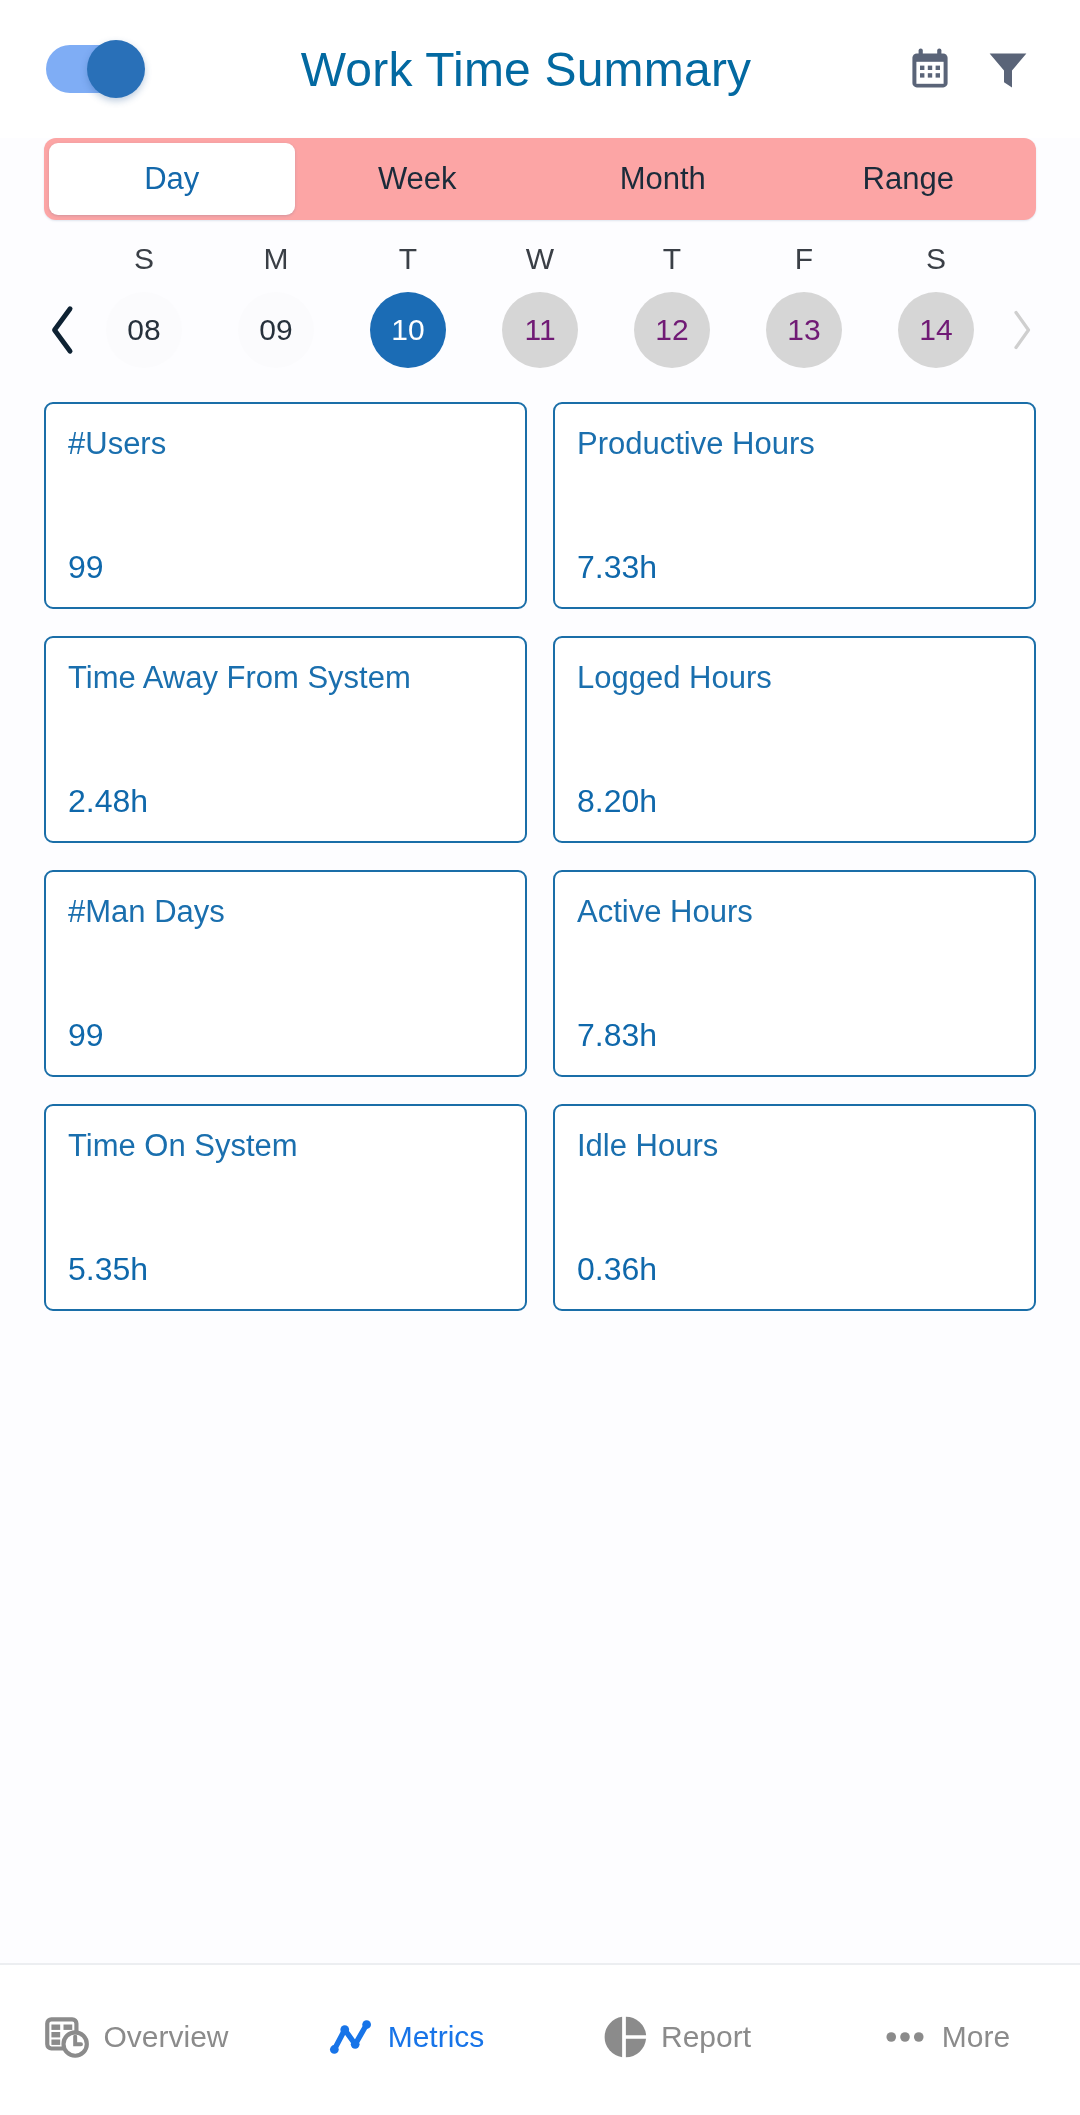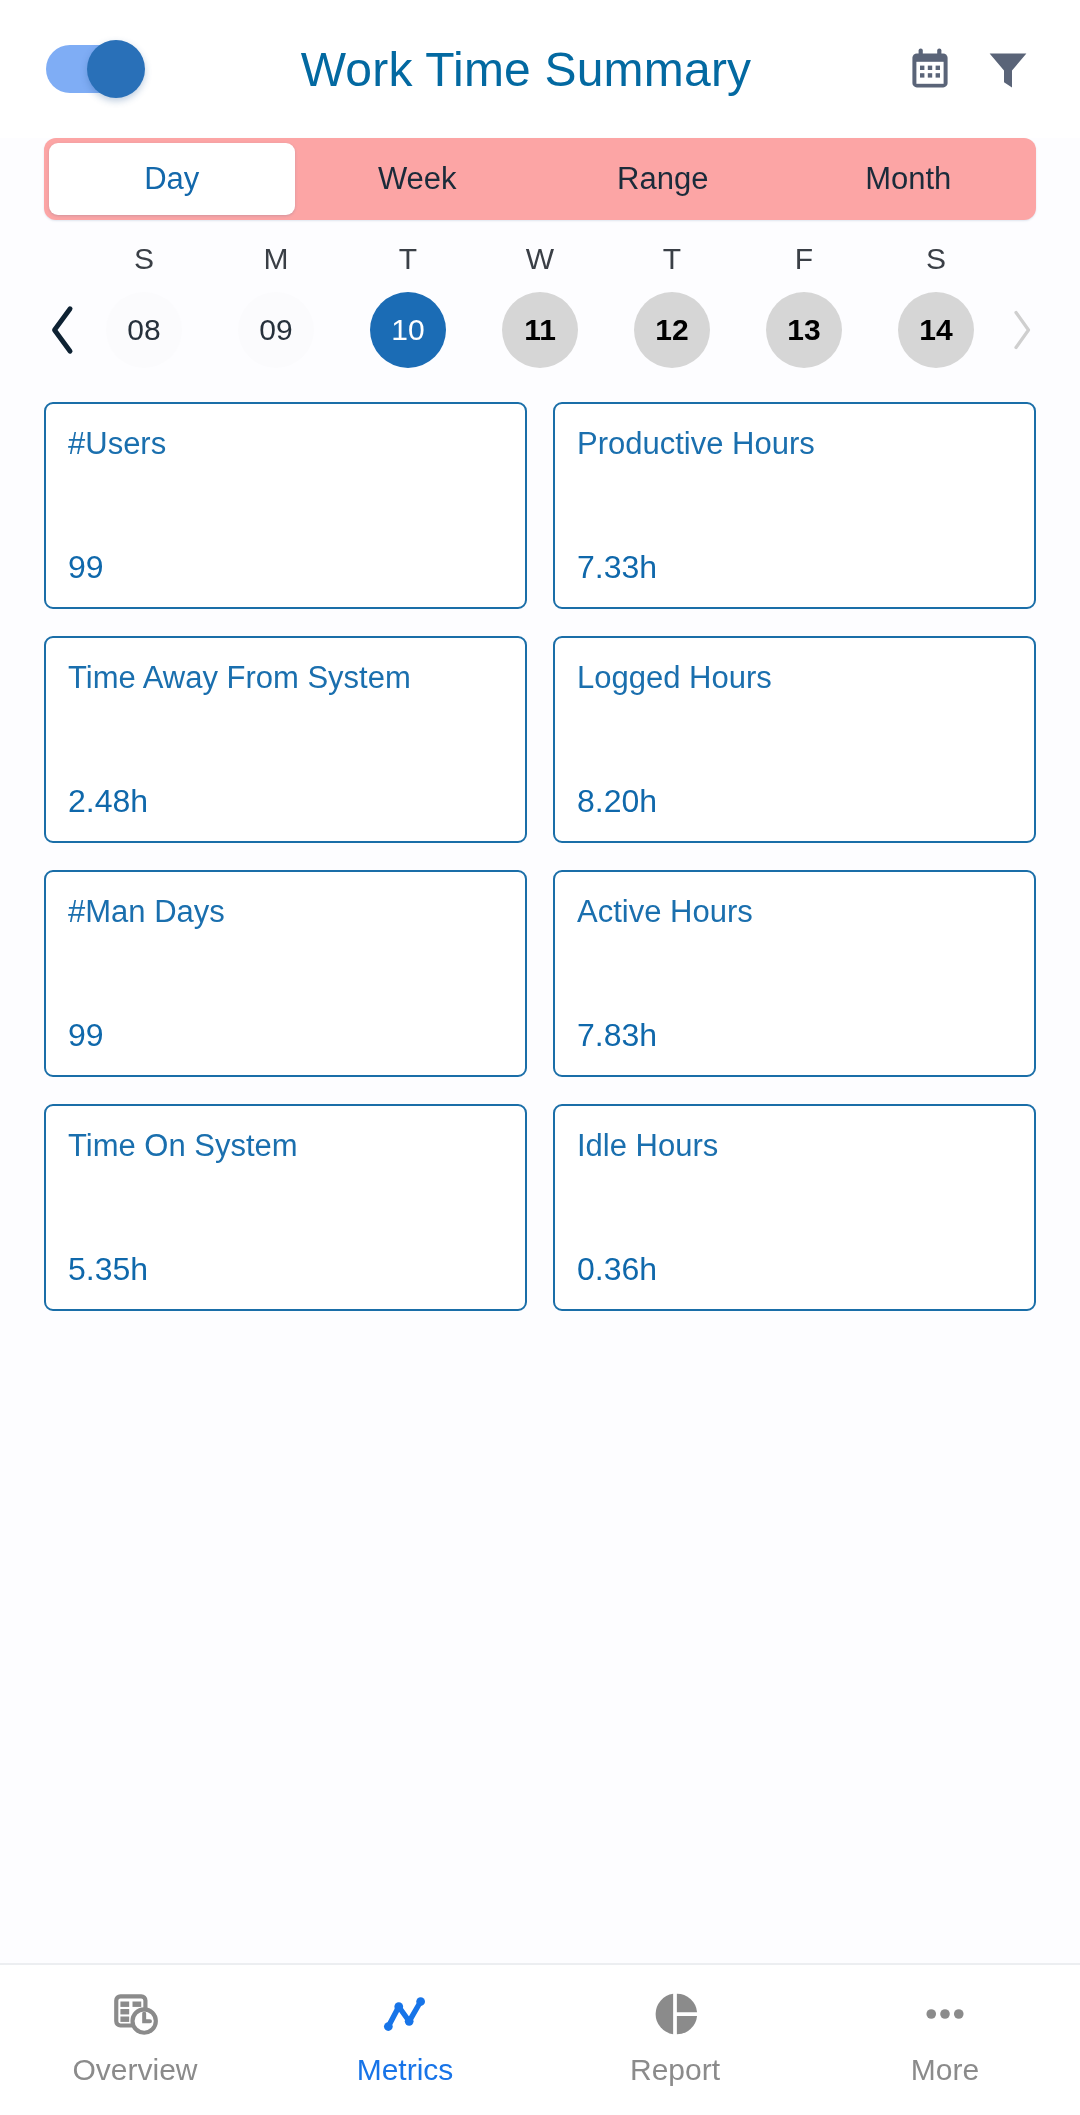--- a/index.html
+++ b/index.html
@@ -153,22 +153,21 @@
   .date-circle.normal {
     background: #fbfbfd;
     color: #27313c;
   }
   .date-circle.selected {
     background: #1b6cb5;
     color: #ffffff;
   }
   .date-circle.disabled {
     background: #d6d6d6;
-    color: #000000;
-    font-weight: bold;
+    color: #701a75;
   }
   .nav-arrow {
     position: absolute;
     top: 50%;
     transform: translateY(-50%);
     width: 46px;
     height: 60px;
     display: flex;
     align-items: center;
     justify-content: center;
@@ -219,21 +218,20 @@
     border-top: 2px solid #eceef1;
     background: #ffffff;
     display: flex;
     align-items: center;
     padding-bottom: 6px;
     box-sizing: border-box;
   }
   .nav-item {
     flex: 1 1 0;
     display: flex;
-    flex-direction: column;
     align-items: center;
     justify-content: center;
     gap: 12px;
     cursor: pointer;
   }
   .nav-icon {
     height: 54px;
     display: flex;
     align-items: center;
     justify-content: center;
@@ -274,22 +272,22 @@
           <path d="M2.8 4.2 h18.4 l-7.2 8.6 v8.4 l-4 -2.6 v-5.8 z" fill="#5a6478"></path>
         </svg>
       </div>
     </div>
   </div>
 
   <div class="tabs-wrap">
     <div class="tabs">
       <div class="tab active">Day</div>
       <div class="tab">Week</div>
+      <div class="tab">Month</div>
       <div class="tab">Range</div>
-      <div class="tab">Month</div>
     </div>
   </div>
 
   <div class="date-strip">
     <div class="dow-row">
       <div class="dow">S</div>
       <div class="dow">M</div>
       <div class="dow">T</div>
       <div class="dow">W</div>
       <div class="dow">T</div>

